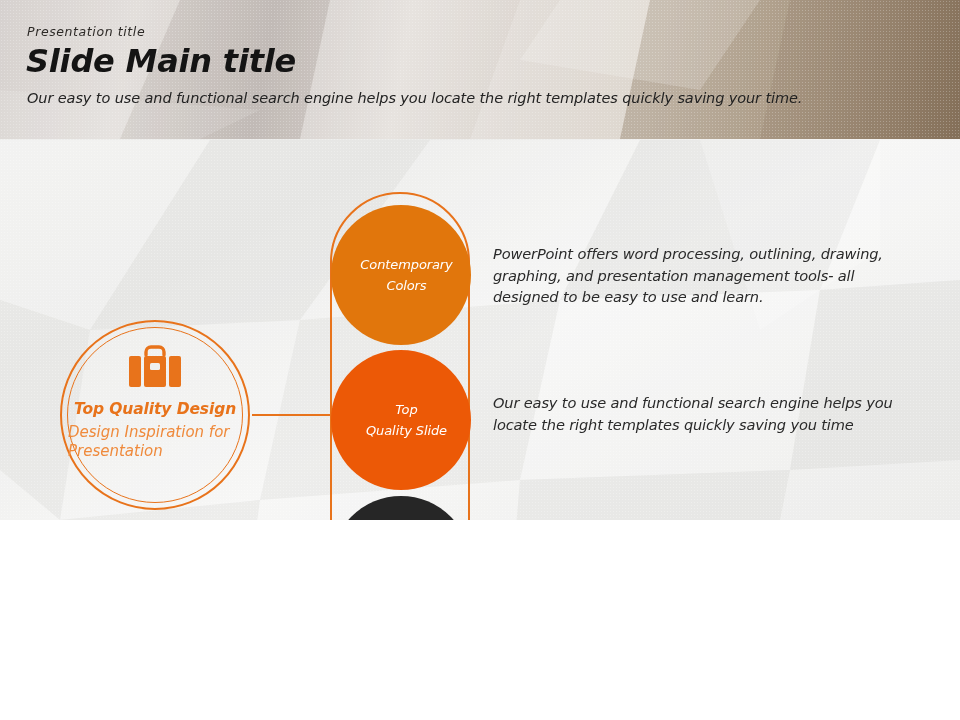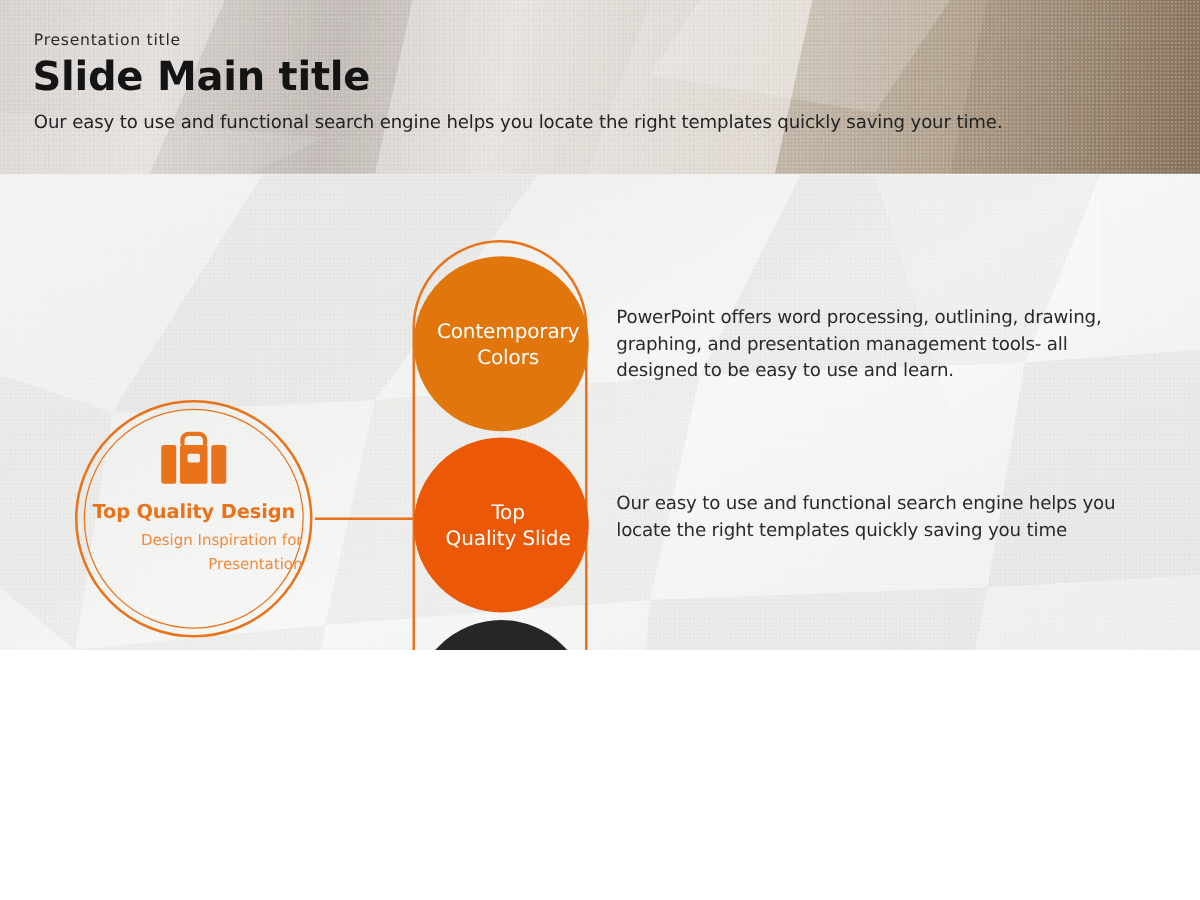--- a/index.html
+++ b/index.html
@@ -12,20 +12,21 @@
     background: #ffffff;
     font-family: "DejaVu Sans", "Liberation Sans", sans-serif;
   }
 
   #slide {
     position: relative;
     width: 960px;
     height: 520px;
     overflow: hidden;
     background: #f2f2f0;
+    font-style: italic;
   }
 
   
   .bg-poly {
     position: absolute;
     inset: 0;
     background: linear-gradient(150deg, #efefee 0%, #e9e9e7 35%, #f4f4f3 60%, #e6e6e4 100%);
   }
   .bg-poly svg { position: absolute; inset: 0; width: 960px; height: 720px; }
 
@@ -132,22 +133,22 @@
     text-align: center;
     font-size: 15.5px;
     font-weight: bold;
     color: #E8731B;
     letter-spacing: -0.1px;
   }
   .badge-sub {
     position: absolute;
     left: 8px; top: 103px;
     width: 174px;
-    text-align: right;
-    font-size: 12px;
+    text-align: left;
+    font-size: 15px;
     line-height: 19px;
     color: #EF8A3C;
     white-space: pre-line;
   }
 
   
   .connector {
     position: absolute;
     left: 252px; top: 414px;
     width: 80px; height: 2px;
@@ -166,21 +167,21 @@
 
   
   .node {
     position: absolute;
     border-radius: 50%;
     display: flex;
     align-items: center;
     justify-content: center;
     text-align: center;
     color: #ffffff;
-    font-size: 16px;
+    font-size: 13px;
     line-height: 21px;
     white-space: pre-line;
     letter-spacing: -0.1px;
     padding-left: 11px;
   }
   .node-1 { left: 331px; top: 205px;  width: 140px; height: 140px; background: #E1760C; }
   .node-2 { left: 331px; top: 350px;  width: 140px; height: 140px; background: #EC5906; }
   .node-3 { left: 331px; top: 496px;  width: 140px; height: 140px; background: #262626; text-align: right; }
 
   

